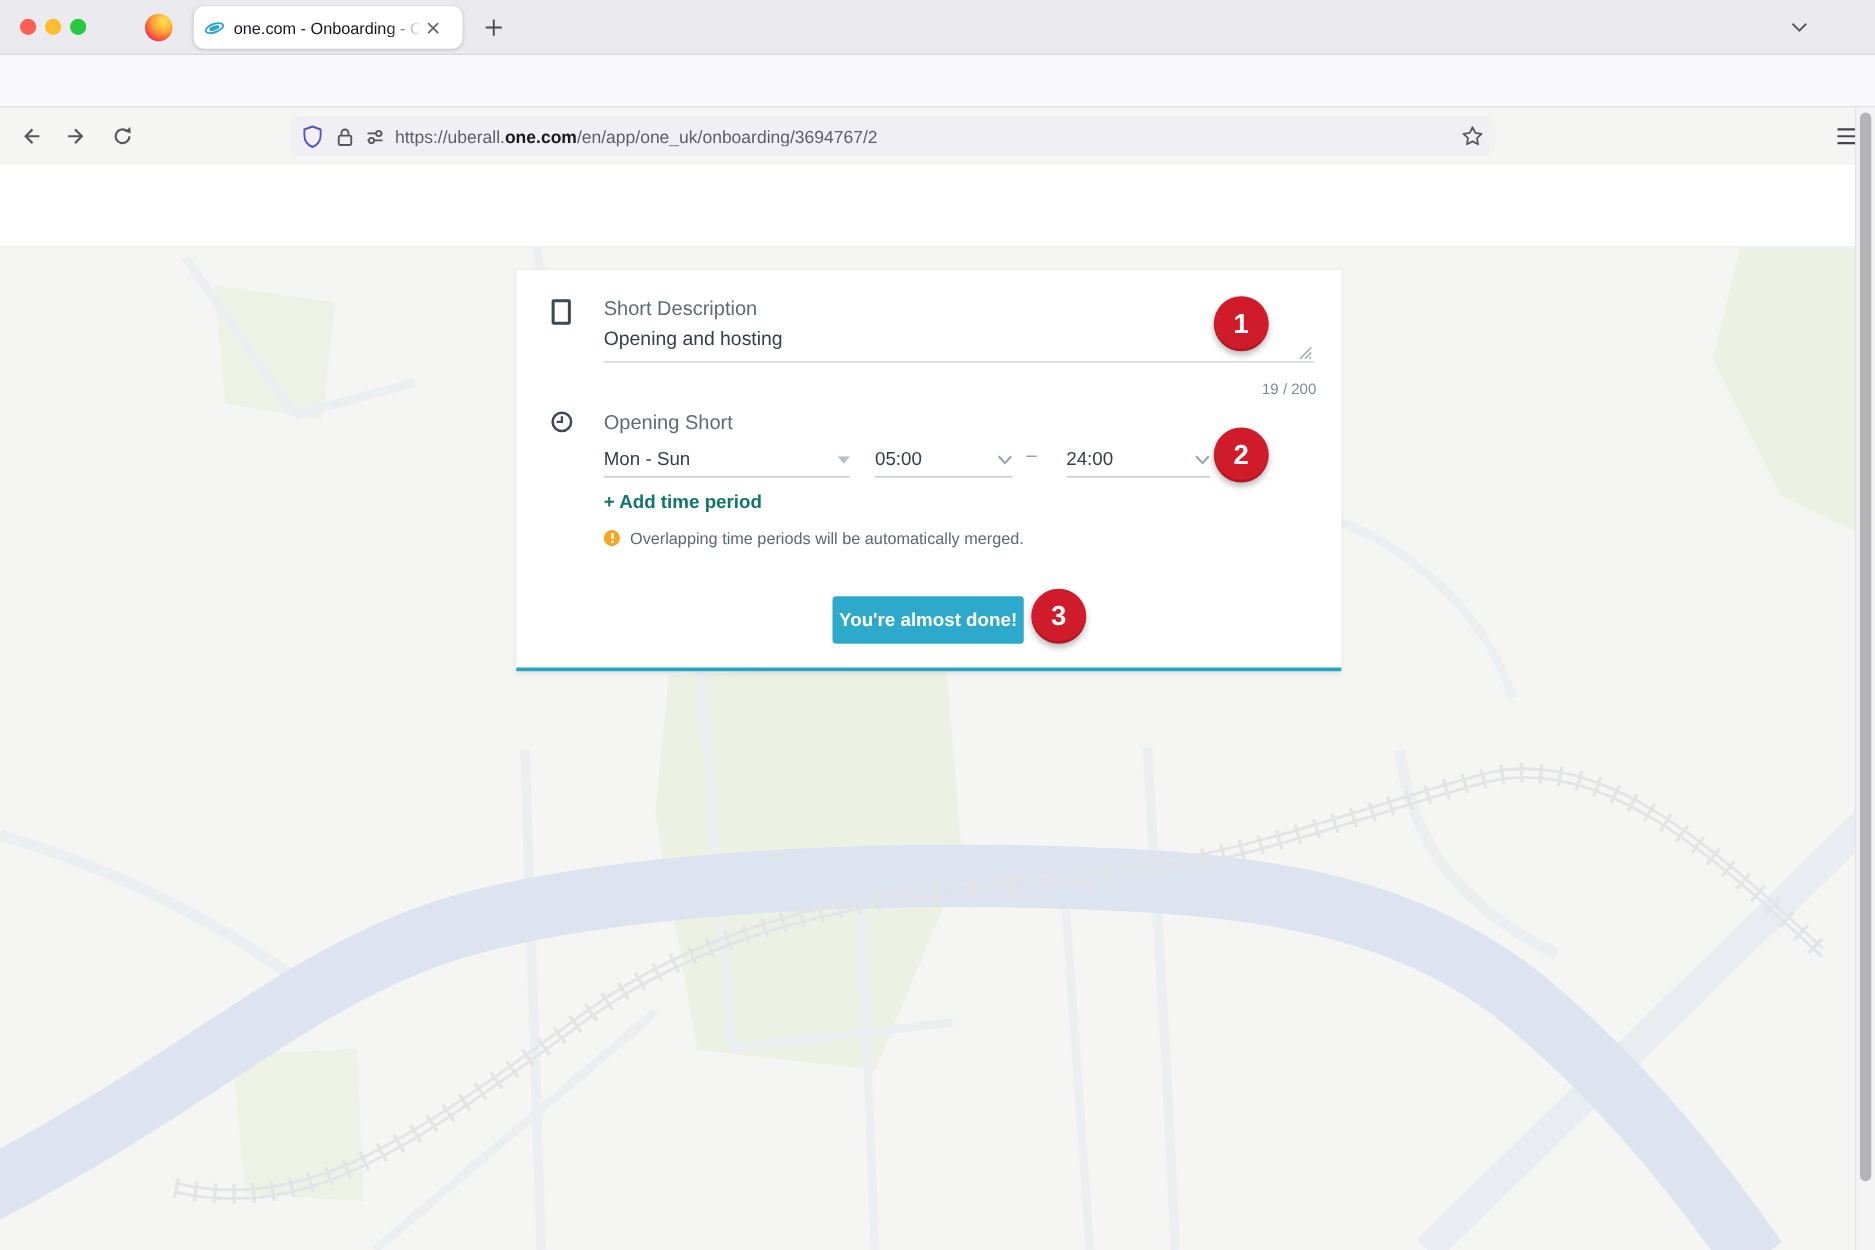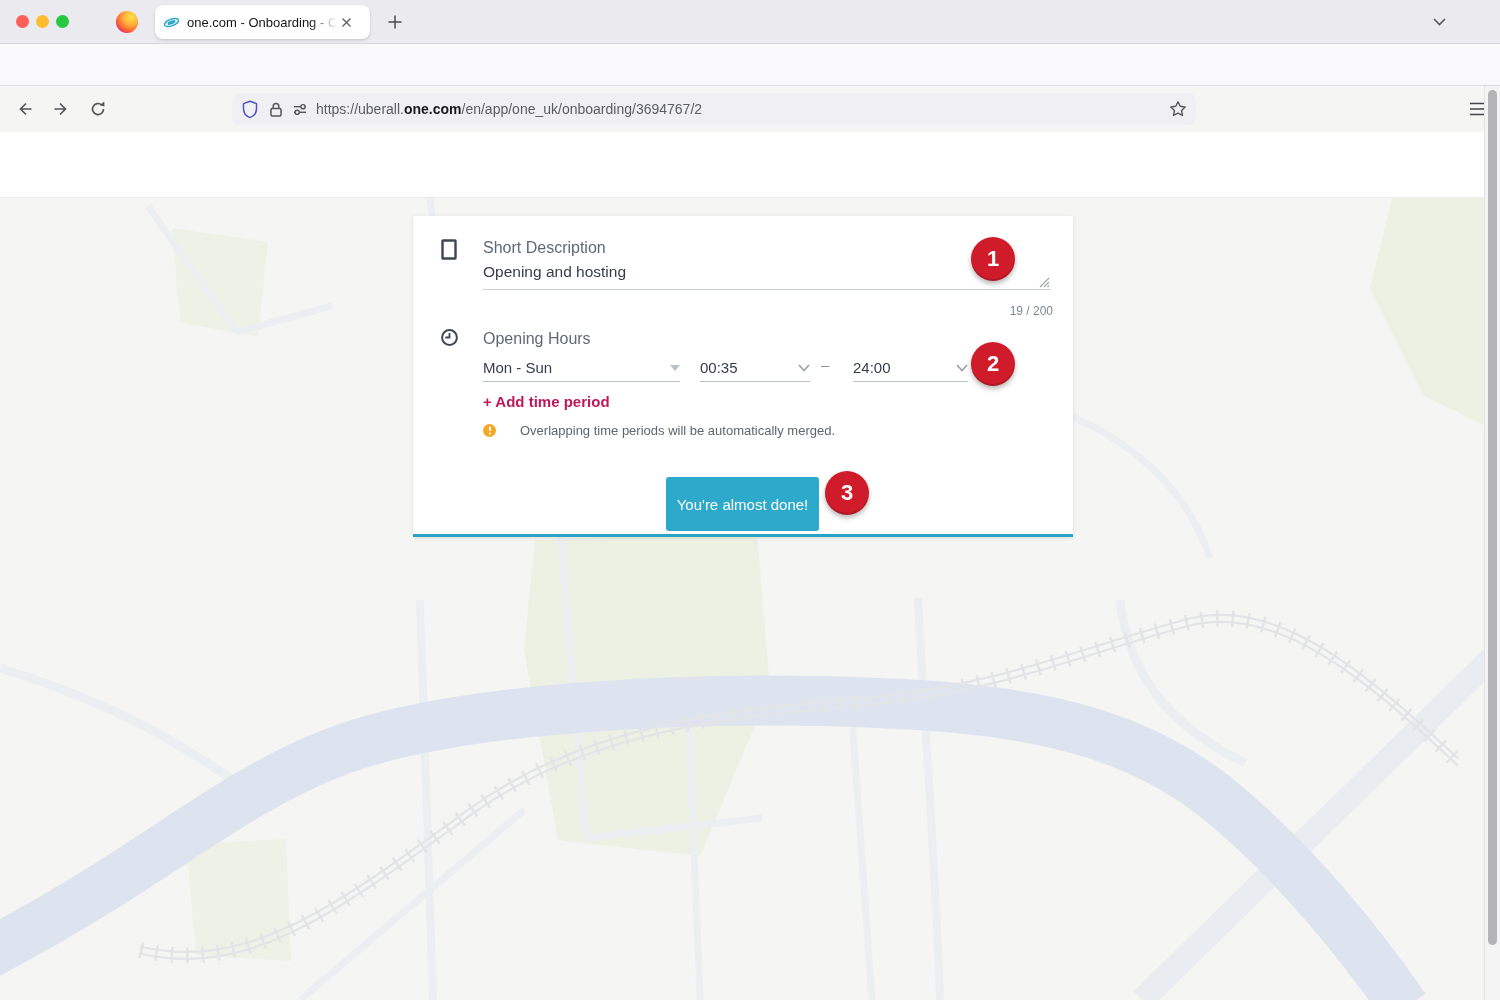--- a/index.html
+++ b/index.html
@@ -66,26 +66,26 @@
   .resize-handle { position:absolute; left:624px; top:59px; }
   .char-counter { position:absolute; right:20px; top:88px; font-size:12px; color:#7e8893; }
 
   .select { position:absolute; top:138px; height:28px; border-bottom:1px solid #b9c0c7; display:flex; align-items:center; }
   .select .val { font-size:15px; color:#353e49; }
   .select .caret { margin-left:auto; display:flex; align-items:center; }
   .sel-days { left:70px; width:197px; }
   .sel-from { left:287px; width:110px; }
   .sel-to   { left:440px; width:115px; }
   .range-dash { position:absolute; left:408px; top:140px; font-size:15px; color:#8a939c; }
-  .add-period { position:absolute; left:70px; top:177px; font-size:15px; font-weight:700; color:#be185d; }
-  .warn-row { position:absolute; left:70px; top:207px; display:flex; align-items:center; gap:24px; }
+  .add-period { position:absolute; left:70px; top:177px; font-size:15px; font-weight:700; color:#0f766e; }
+  .warn-row { position:absolute; left:70px; top:207px; display:flex; align-items:center; gap:8px; }
   .warn-icon { width:13px; height:13px; border-radius:50%; background:#f5a623; display:flex; align-items:center; justify-content:center; flex:0 0 auto; }
   .warn-text { font-size:13px; color:#5c6770; }
-  .submit-btn { position:absolute; left:253px; top:261px; width:153px; height:54px; background:#2ca9cb; border:none; border-radius:3px;
-     color:#ffffff; font-size:15px; font-weight:400; font-family:"Liberation Sans", sans-serif; display:flex; align-items:center; justify-content:center; }
+  .submit-btn { position:absolute; left:253px; top:261px; width:153px; height:38px; background:#2ca9cb; border:none; border-radius:3px;
+     color:#ffffff; font-size:15px; font-weight:700; font-family:"Liberation Sans", sans-serif; display:flex; align-items:center; justify-content:center; }
 
   
   .badge { position:absolute; width:44px; height:44px; border-radius:50%; background:#d01b2b;
      box-shadow:0 3px 5px rgba(0,0,0,0.28), inset 0 -2px 0 rgba(0,0,0,0.15);
      color:#fff; font-size:22px; font-weight:700; display:flex; align-items:center; justify-content:center; }
   .badge-1 { left:971px; top:237px; }
   .badge-2 { left:971px; top:342px; }
   .badge-3 { left:825px; top:471px; }
 
   
@@ -241,32 +241,32 @@
     <div class="ta-underline"></div>
     <svg class="resize-handle" width="13" height="13" viewBox="0 0 13 13">
       <path d="M3,12 L12,3 M7,12 L12,7 M10.5,12 L12,10.5" stroke="#9aa3ab" stroke-width="1.1"></path>
     </svg>
     <div class="char-counter">19 / 200</div>
 
     <svg class="field-icon" style="top:112px" width="19" height="19" viewBox="0 0 18 18">
       <circle cx="9" cy="9" r="7" fill="none" stroke="#3e4754" stroke-width="1.9"></circle>
       <path d="M9 4.7 L9 9 L5 9" fill="none" stroke="#3e4754" stroke-width="1.7"></path>
     </svg>
-    <div class="f-label" style="top:114px">Opening Hours</div>
+    <div class="f-label" style="top:114px">Opening Short</div>
 
     <div class="select sel-days">
       <span class="val">Mon - Sun</span>
       <span class="caret">
         <svg width="10" height="6" viewBox="0 0 10 6">
             <polygon points="0,0 10,0 5,6" fill="#b9c0c7"></polygon>
           </svg>
       </span>
     </div>
     <div class="select sel-from">
-      <span class="val">00:35</span>
+      <span class="val">05:00</span>
       <span class="caret">
         <svg width="12" height="8" viewBox="0 0 12 8">
             <polyline points="1,1 6,6.5 11,1" fill="none" stroke="#98a1aa" stroke-width="1.6"></polyline>
           </svg>
       </span>
     </div>
     <div class="range-dash">–</div>
     <div class="select sel-to">
       <span class="val">24:00</span>
       <span class="caret">

